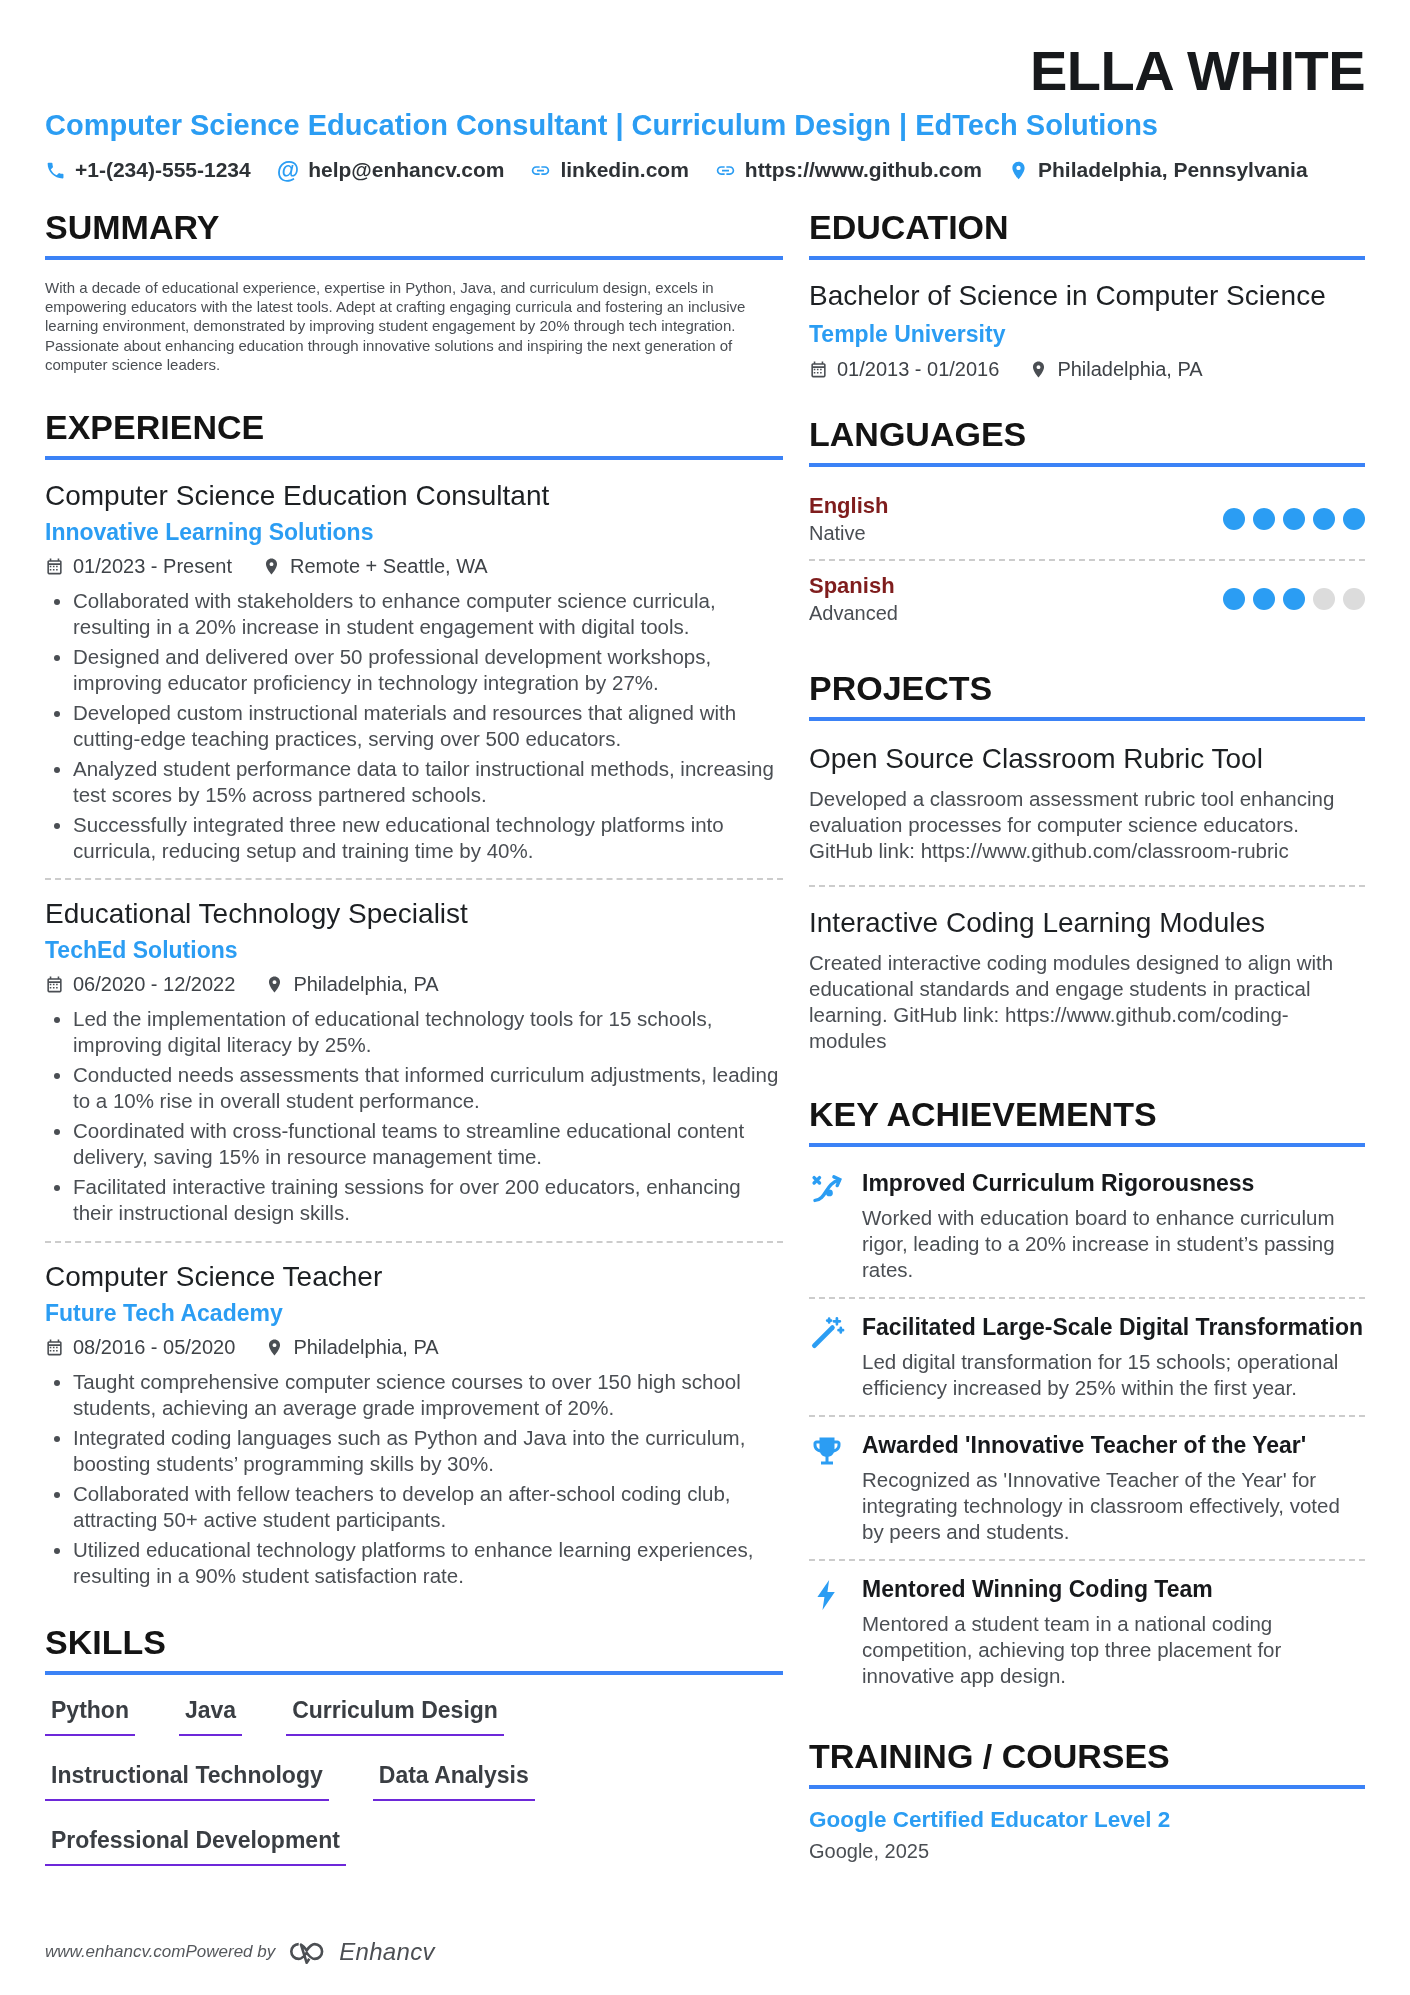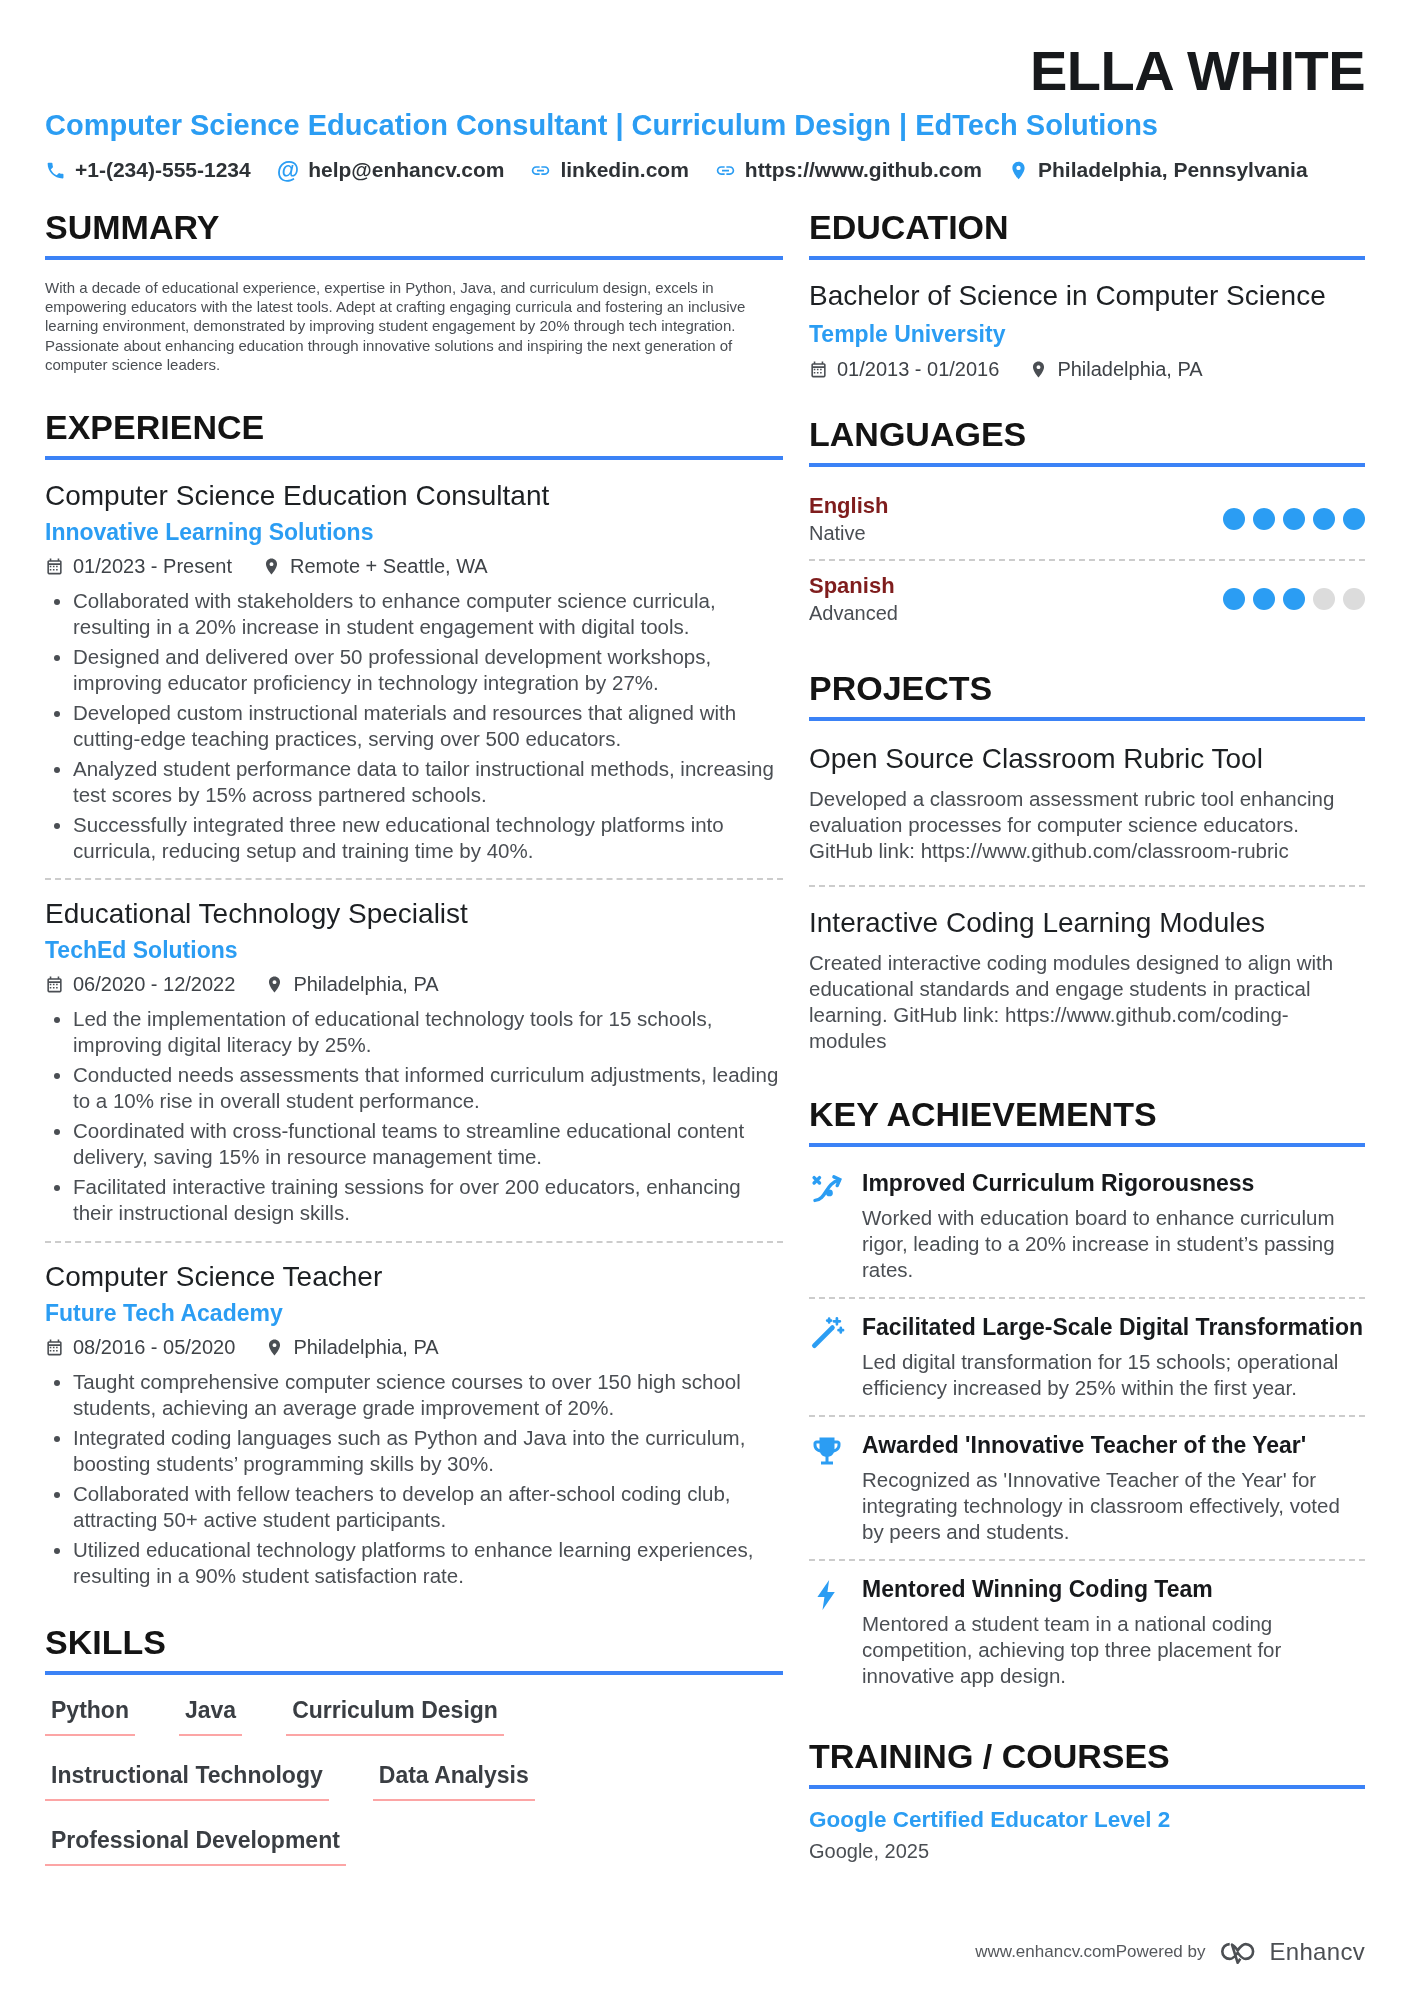--- a/index.html
+++ b/index.html
@@ -32,21 +32,21 @@
   .company { font-size:23px; font-weight:700; color:#2b9df3; margin-bottom:9px; }
   .meta { display:flex; align-items:center; gap:30px; font-size:20px; color:#3e4247; margin-bottom:10px; }
   .meta-item { display:flex; align-items:center; gap:9px; }
   .micon { color:#4a4e53; display:inline-flex; }
   .micon svg { width:19px; height:19px; }
   ul.bullets { list-style:disc; padding-left:28px; }
   ul.bullets li { font-size:20.5px; line-height:1.27; color:#4a4e53; margin-bottom:4px; }
   .dash-sep { border:none; border-top:2px dashed #cccccc; margin:14px 0 16px 0; }
 
   .skills-wrap { display:flex; flex-wrap:wrap; column-gap:44px; row-gap:26px; padding-top:4px; }
-  .skill { font-size:23px; font-weight:700; color:#3a3e43; padding:0 6px 10px 6px; border-bottom:2px solid #fca5a5; }
+  .skill { font-size:23px; font-weight:700; color:#3a3e43; padding:0 6px 10px 6px; border-bottom:2px solid #6d28d9; }
 
   
   .degree { font-size:28px; font-weight:400; color:#1d2023; line-height:1.25; margin-bottom:8px; }
   .school { font-size:23px; font-weight:700; color:#2b9df3; margin-bottom:10px; }
 
   .lang-row { display:flex; justify-content:space-between; align-items:center; padding:8px 0 10px 0; }
   .lang-name { font-size:22px; font-weight:700; color:#7f1d1d; margin-bottom:3px; }
   .lang-level { font-size:20px; color:#4a4e53; }
   .dots { display:flex; gap:8px; }
   .dot { width:22px; height:22px; border-radius:50%; background:#dcdcdc; }
@@ -60,21 +60,21 @@
   .ach:first-of-type { padding-top:4px; }
   .aicon { color:#2b9df3; flex:none; display:inline-flex; margin-top:2px; }
   .aicon svg { width:36px; height:36px; }
   .ach-title { font-size:23px; font-weight:700; color:#17191c; line-height:1.22; margin-bottom:8px; }
   .ach-desc { font-size:20.5px; line-height:1.27; color:#4a4e53; }
 
   .course-title { font-size:22.5px; font-weight:700; color:#2b9df3; margin-bottom:7px; }
   .course-sub { font-size:20px; color:#4a4e53; }
 
   
-  .footer { position:absolute; left:45px; right:45px; bottom:26px; display:flex; justify-content:flex-end; align-items:center; }
+  .footer { position:absolute; left:45px; right:45px; bottom:26px; display:flex; justify-content:flex-start; align-items:center;font-style:italic; }
   .site { font-size:17px; color:#55585c; }
   .powered { display:flex; align-items:center; gap:12px; }
   .powered-label { font-size:17px; color:#55585c; }
   .brand-logo { color:#4c4f53; display:inline-flex; }
   .brand-logo svg { width:40px; height:34px; }
   .brand-name { font-size:24px; color:#4c4f53; letter-spacing:0.3px; }
 </style>
 </head>
 <body>
 

